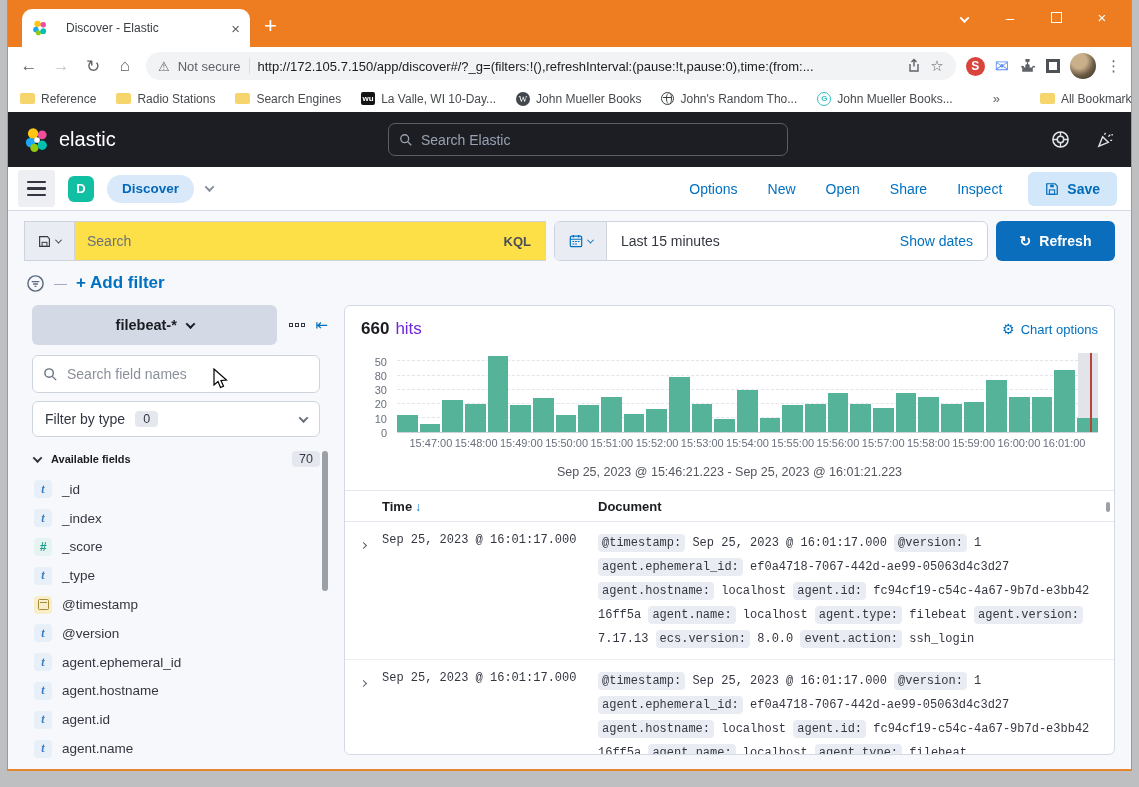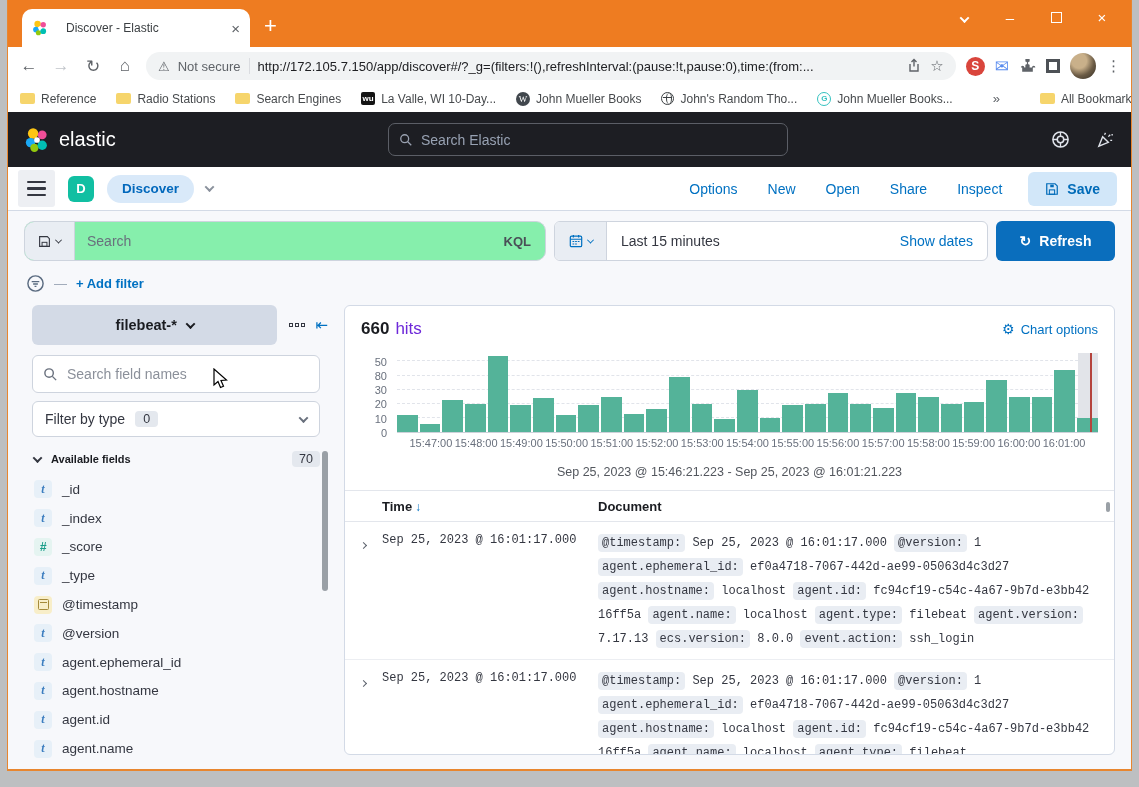--- a/index.html
+++ b/index.html
@@ -75,34 +75,34 @@
                 display:flex; align-items:center; margin-left:13px; }
   .crumb-chev { color:#8a919c; margin-left:12px; }
   .kbn-menu { margin-left:auto; display:flex; align-items:flex-end; gap:30px; }
   .kbn-menu-item { color:#0071c2; font-size:14px; }
   .save-btn { margin-left:26px; margin-right:4px; height:34px; padding:0 17px; border-radius:6px; background:#d2e7f9; color:#006bb8;
               font-size:14px; font-weight:600; display:flex; align-items:center; gap:8px; }
 
   
   .app-body { flex:1; background:#f7f8fb; padding:10px 16px 0 16px; display:flex; flex-direction:column; min-height:0; }
   .query-row { display:flex; gap:8px; height:40px; flex:none; }
-  .search-group { flex:0 0 522px; display:flex; background:#86efac; border:1px solid #ced4de; border-radius:10px; overflow:hidden; }
+  .search-group { flex:0 0 522px; display:flex; background:#fde047; border:1px solid #ced4de; border-radius:0; overflow:hidden; }
   .sg-left { width:50px; background:#e9edf3; border-right:1px solid #ced4de; display:flex; align-items:center; justify-content:center; gap:5px; color:#343741; }
   .sg-input { flex:1; display:flex; align-items:center; padding:0 12px; color:#69707d; font-size:14px; }
   .sg-kql { display:flex; align-items:center; padding:0 14px; color:#4a4f57; font-size:13px; font-weight:600; }
   .date-group { flex:1; display:flex; background:#fff; border:1px solid #ced4de; border-radius:6px; overflow:hidden; }
   .dg-cal { width:52px; background:#e9edf3; border-right:1px solid #ced4de; display:flex; align-items:center; justify-content:center; gap:5px; color:#0071c2; }
   .dg-range { flex:1; display:flex; align-items:center; padding:0 14px; color:#343741; font-size:14px; }
   .dg-show { display:flex; align-items:center; padding:0 14px; color:#0071c2; font-size:14px; }
   .refresh-btn { flex:0 0 119px; background:#0a6ebd; border-radius:6px; color:#fff; font-size:14px; font-weight:600;
                  display:flex; align-items:center; justify-content:center; gap:8px; }
   .filter-row { height:34px; display:flex; align-items:center; gap:9px; margin-top:5px; flex:none; padding-left:2px; }
   .filter-ic { color:#5a6b80; }
   .filter-dash { color:#98a2b3; font-size:13px; }
-  .add-filter { color:#0071c2; font-size:13px; font-weight:600; }
+  .add-filter { color:#0071c2; font-size:17px; font-weight:600; }
 
   .content { display:flex; gap:16px; margin-top:5px; flex:1; min-height:0; }
 
   
   .sidebar { width:304px; flex:none; position:relative; }
   .sb-head { display:flex; align-items:center; margin-left:8px; }
   .index-pill { width:248px; height:40px; background:#d3dae6; border-radius:6px; display:flex; align-items:center; justify-content:center; gap:10px;
                 font-size:14.5px; font-weight:bold; color:#1a1c21; }
   .boxes-ic { display:flex; gap:2px; margin-left:12px; }
   .boxes-ic i { width:4px; height:4px; border:1.5px solid #343741; display:block; }

